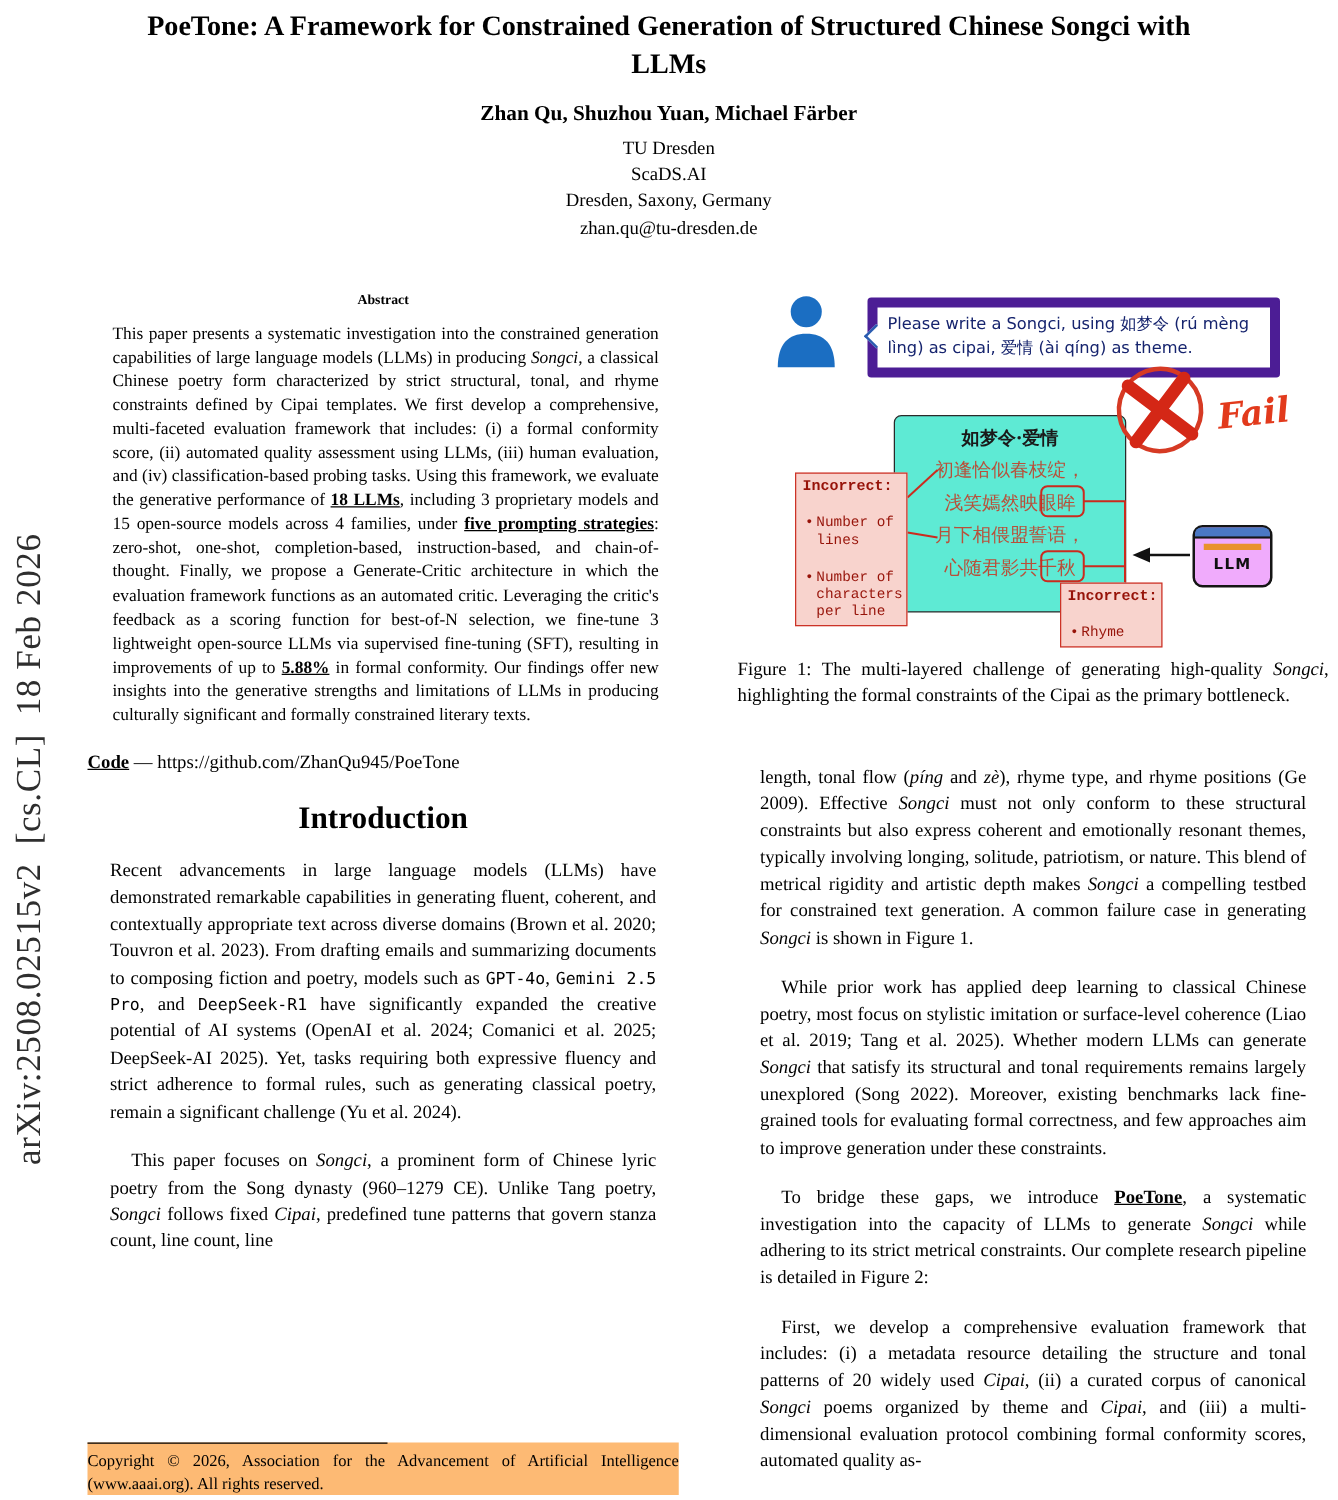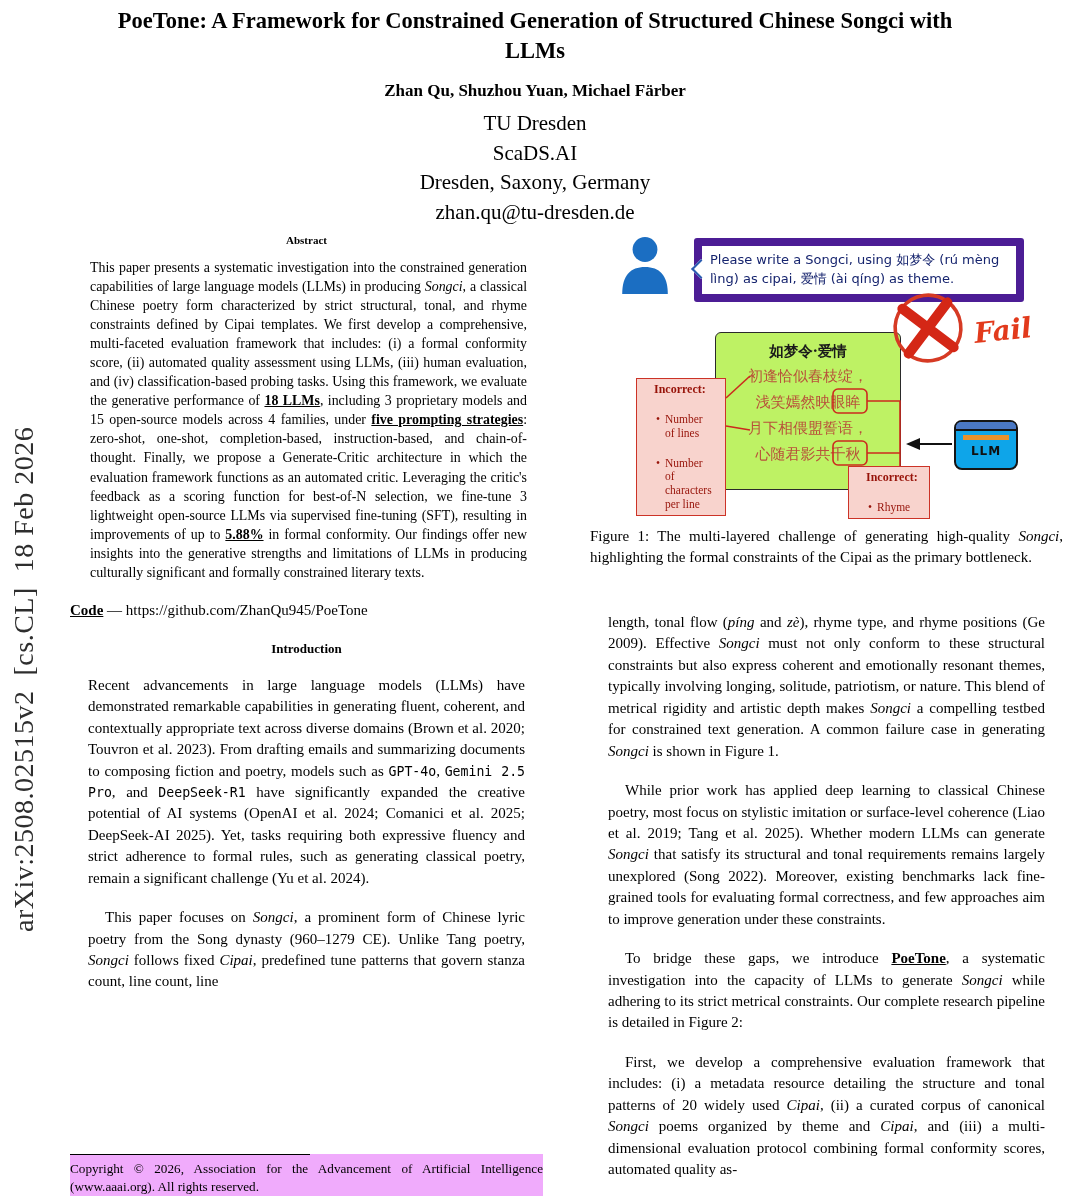--- a/index.html
+++ b/index.html
@@ -16,31 +16,31 @@
     transform:rotate(-90deg); transform-origin:0 0;
     font-size:28px; color:#2e2e2e; white-space:pre; letter-spacing:0.5px;
   }
 
   
   .title {
     padding-top:6px; margin:0 85px; text-align:center;
     font-size:22.5px; font-weight:bold; line-height:1.33;
   }
   .authors { text-align:center; font-weight:bold; font-size:17px; margin-top:15px; }
-  .affil { text-align:center; font-size:21px; line-height:1.42; margin-top:8px; }
+  .affil { text-align:center; font-size:15px; line-height:1.42; margin-top:8px; }
 
   
   .cols { position:absolute; top:228px; left:70px; right:7px; display:flex; gap:47px; }
   .col { width:473px; }
 
   .h-abs { text-align:center; font-size:11px; font-weight:bold; margin:6px 0 12px; }
   .abstract { font-size:13.9px; line-height:1.37; text-align:justify; padding:0 16px 0 20px; }
   .code-line { margin-top:20px; font-size:15px; }
   .code-url { color:#000; }
-  .h-sec { text-align:center; font-size:13px; font-weight:bold; margin:22px 0 10px; }
+  .h-sec { text-align:center; font-size:25px; font-weight:bold; margin:22px 0 10px; }
   .body { font-size:15px; line-height:1.43; text-align:justify; margin:18px; }
   .indent { text-indent:17px; }
   .st-i { font-style:italic; }
   .st-b { font-weight:bold;text-decoration:underline; }
   .st-m { font-family:"DejaVu Sans Mono", monospace; font-size:0.88em; }
 
   
   .figure { position:relative; height:282px; margin-top:2px; }
   .connectors { position:absolute; left:0; top:0; z-index:4; pointer-events:none; }
   .user { position:absolute; left:28px; top:6px; width:54px; height:58px; }
@@ -49,52 +49,52 @@
     border:8px solid #4c1d95; border-radius:3px; background:#fff;
     padding:5px 8px; font:13px "DejaVu Sans", sans-serif; color:#16246e; line-height:1.45;
   }
   .bubble::before {
     content:""; position:absolute; left:-8px; top:16px; width:12px; height:12px;
     background:#fff; border-left:2px solid #2b5cb0; border-bottom:2px solid #2b5cb0;
     transform:rotate(45deg);
   }
   .poem {
     position:absolute; left:125px; top:102px; width:186px; height:158px; z-index:2;
-    background:#bef264; border:1.6px solid #2a2a2a; border-radius:6px;
+    background:#5eead4; border:1.6px solid #2a2a2a; border-radius:6px;
     padding-top:6px; text-align:center;
   }
   .poem-title { font-size:14.5px; font-weight:bold; color:#1a1a1a; line-height:24px; font-family:"DejaVu Serif", serif; }
   .poem-line  { font-size:15px; color:#b8503a; line-height:26px; font-family:"DejaVu Serif", serif; }
   .err {
     position:absolute; z-index:5; background:#f8d3cd; border:1.6px solid #cc3327;
-    color:#971309; font-family:Liberation Serif, serif; padding:3px 17px;
+    color:#971309; font-family:Liberation Mono, monospace; padding:3px 5px;
   }
   .err-label { font-weight:bold; font-size:12px; }
   .err-item { font-size:11.5px; line-height:1.2; margin-top:16px; padding-left:11px; position:relative; }
   .err-item::before { content:"•"; position:absolute; left:2px; }
   .err-left  { left:46px;  top:148px; width:90px; }
   .err-rhyme { left:258px; top:236px; width:82px; }
   .failx { position:absolute; left:300px; top:60px; width:76px; height:76px; transform:rotate(-8deg); z-index:3; }
   .fail {
     position:absolute; left:384px; top:84px; z-index:3;
     font:bold italic 28px "DejaVu Serif", serif; color:#e23a1c; transform:rotate(-6deg);
   }
   .llm {
     position:absolute; left:364px; top:190px; width:64px; height:50px; z-index:3;
-    border:2.5px solid #151515; border-radius:8px; background:#0ea5e9;
+    border:2.5px solid #151515; border-radius:8px; background:#f0abfc;
   }
   .llm-bar { height:9px; border-bottom:2px solid #151515; background:#4a78c4; border-radius:5px 5px 0 0; }
   .llm-orange { height:5px; background:#e8922c; margin:4px 7px 0; }
   .llm-txt { text-align:center; font:bold 12px "DejaVu Sans", sans-serif; margin-top:4px; letter-spacing:1px; color:#111; }
 
   .caption { margin-top:14px; font-size:15px; line-height:1.4; text-align:justify; }
   .rc1 { margin-top:44px; }
 
   
-  .fnblock { position:absolute; left:70px; bottom:4px; width:473px; background:#f0abfc; }
+  .fnblock { position:absolute; left:70px; bottom:4px; width:473px; background:#fdba74; }
   .fn-rule { width:240px; border-top:1.2px solid #000; margin-bottom:5px; }
   .footnote { font-size:13.2px; line-height:1.35; text-align:justify; }
 </style>
 </head>
 <body>
 
 <div class="page">
 
   <div class="arxiv">arXiv:2508.02515v2  [cs.CL]  18 Feb 2026</div>
 

